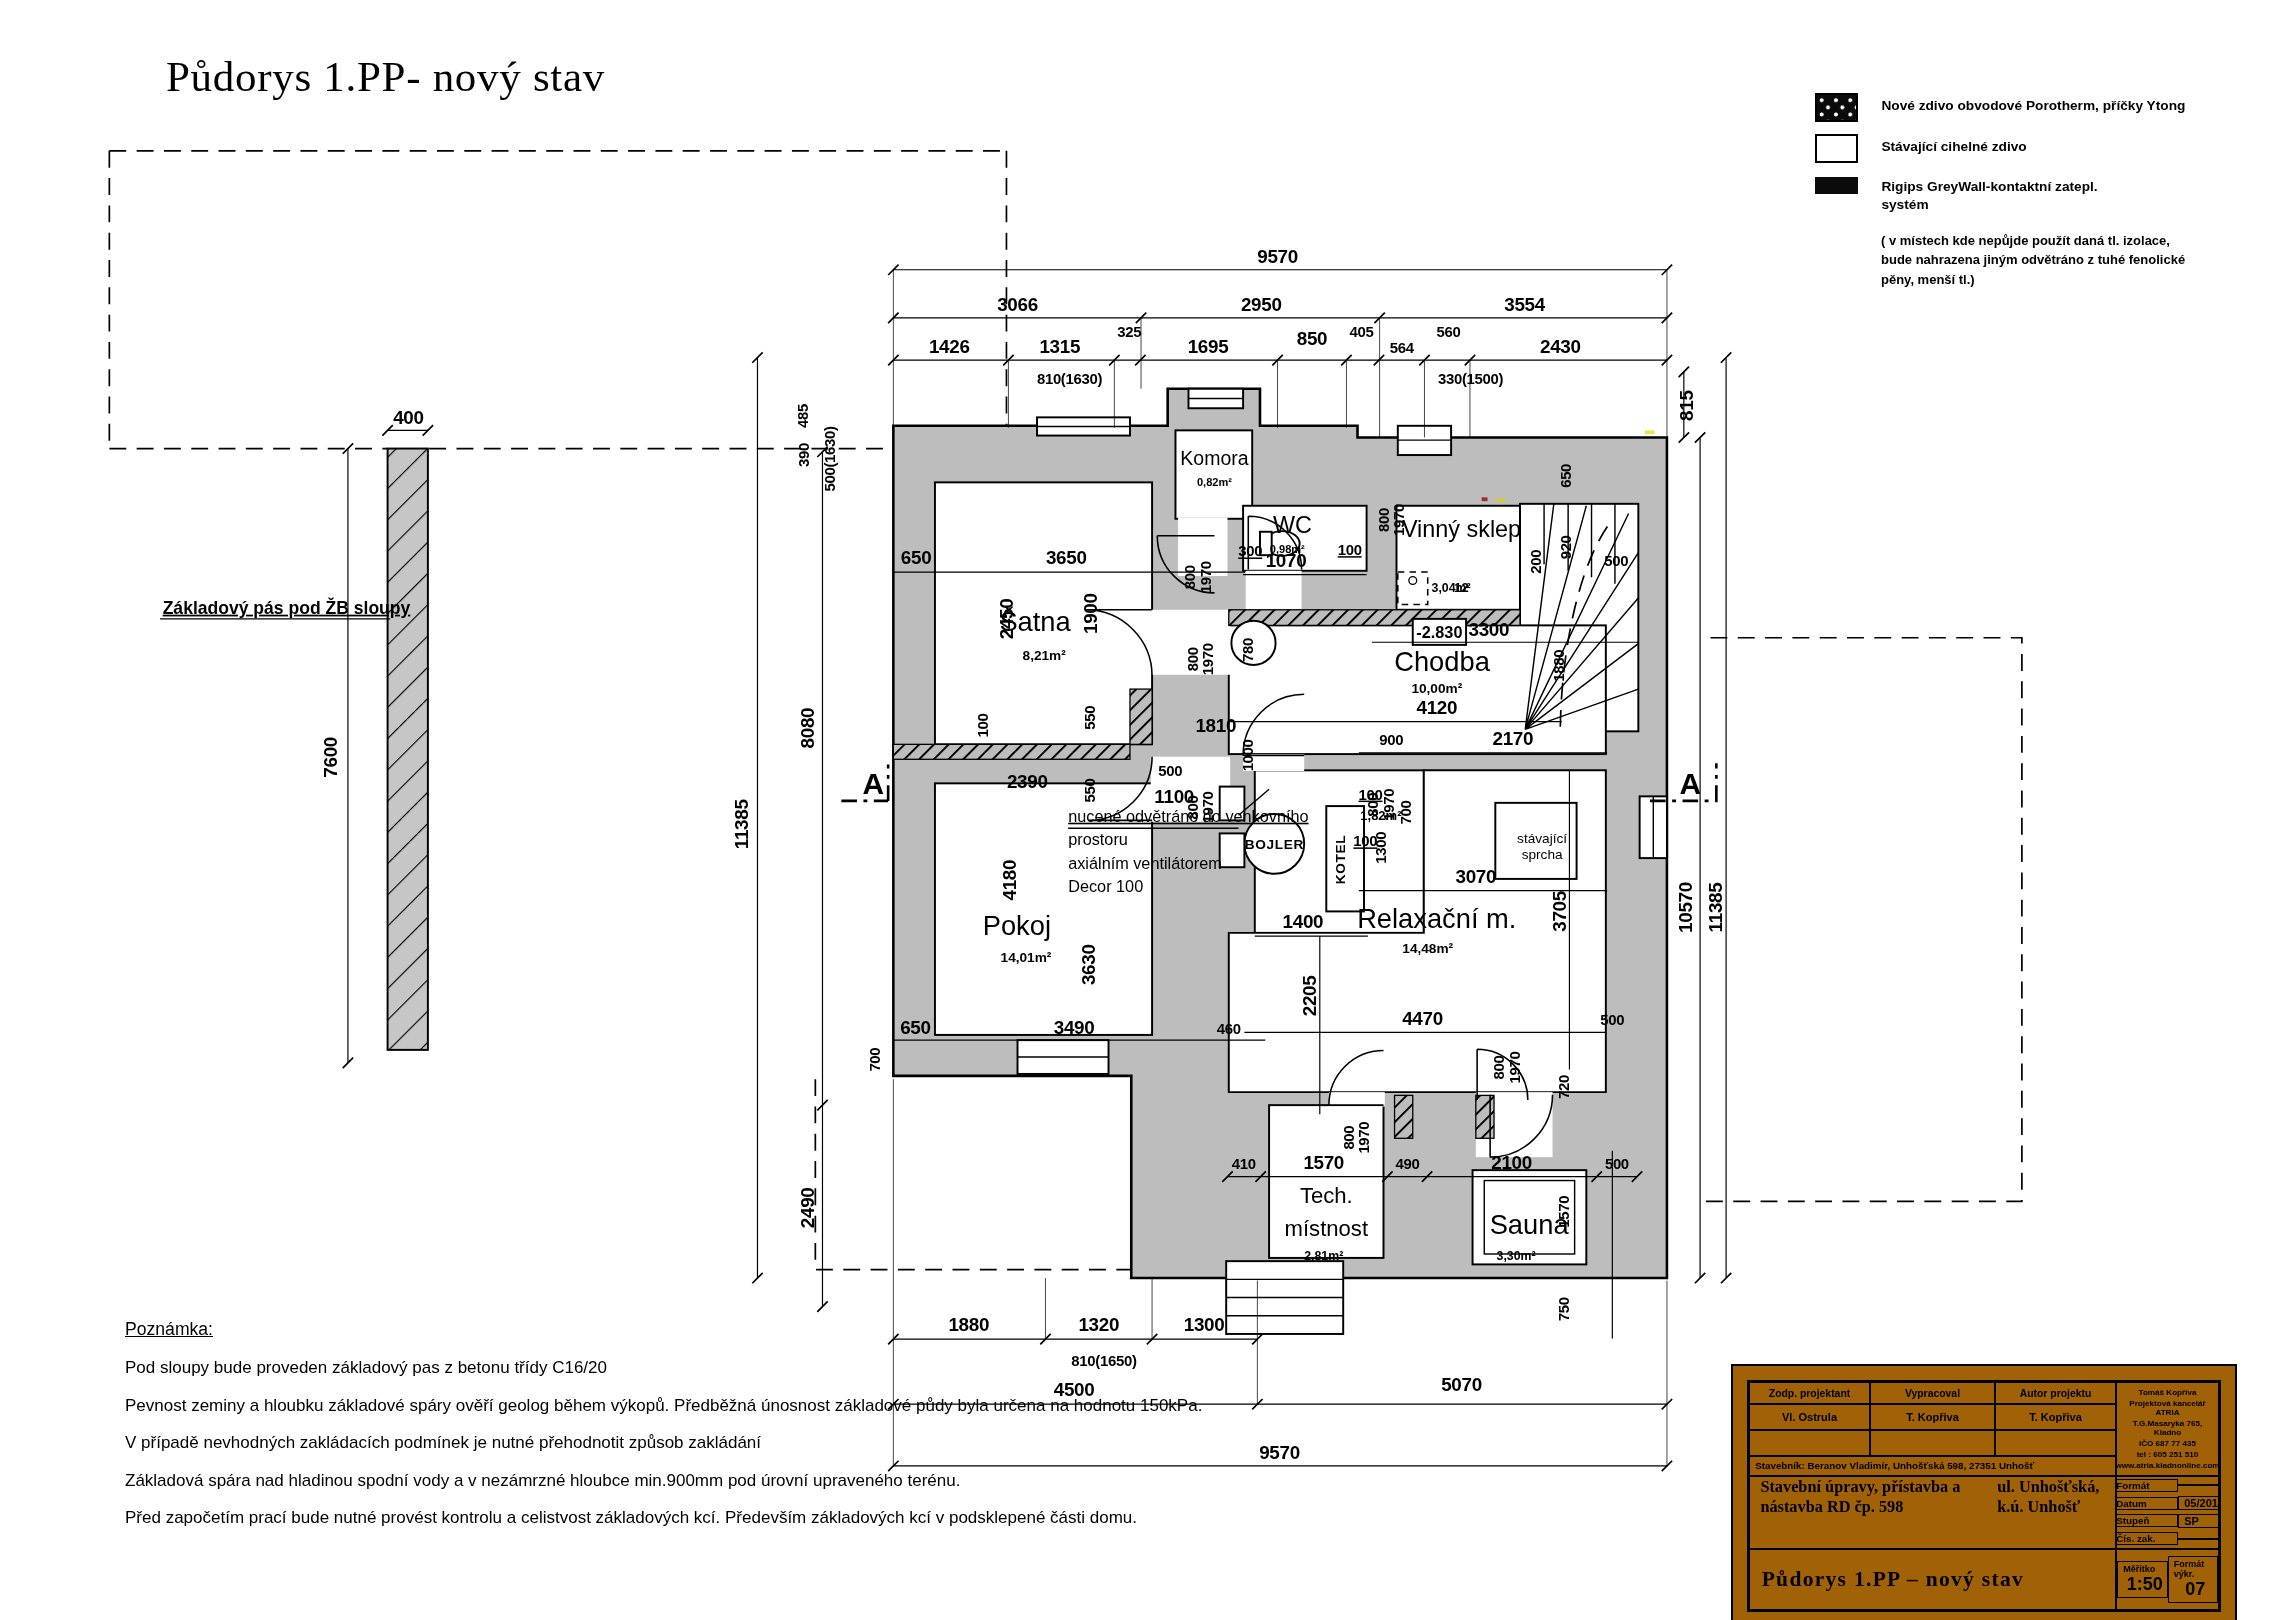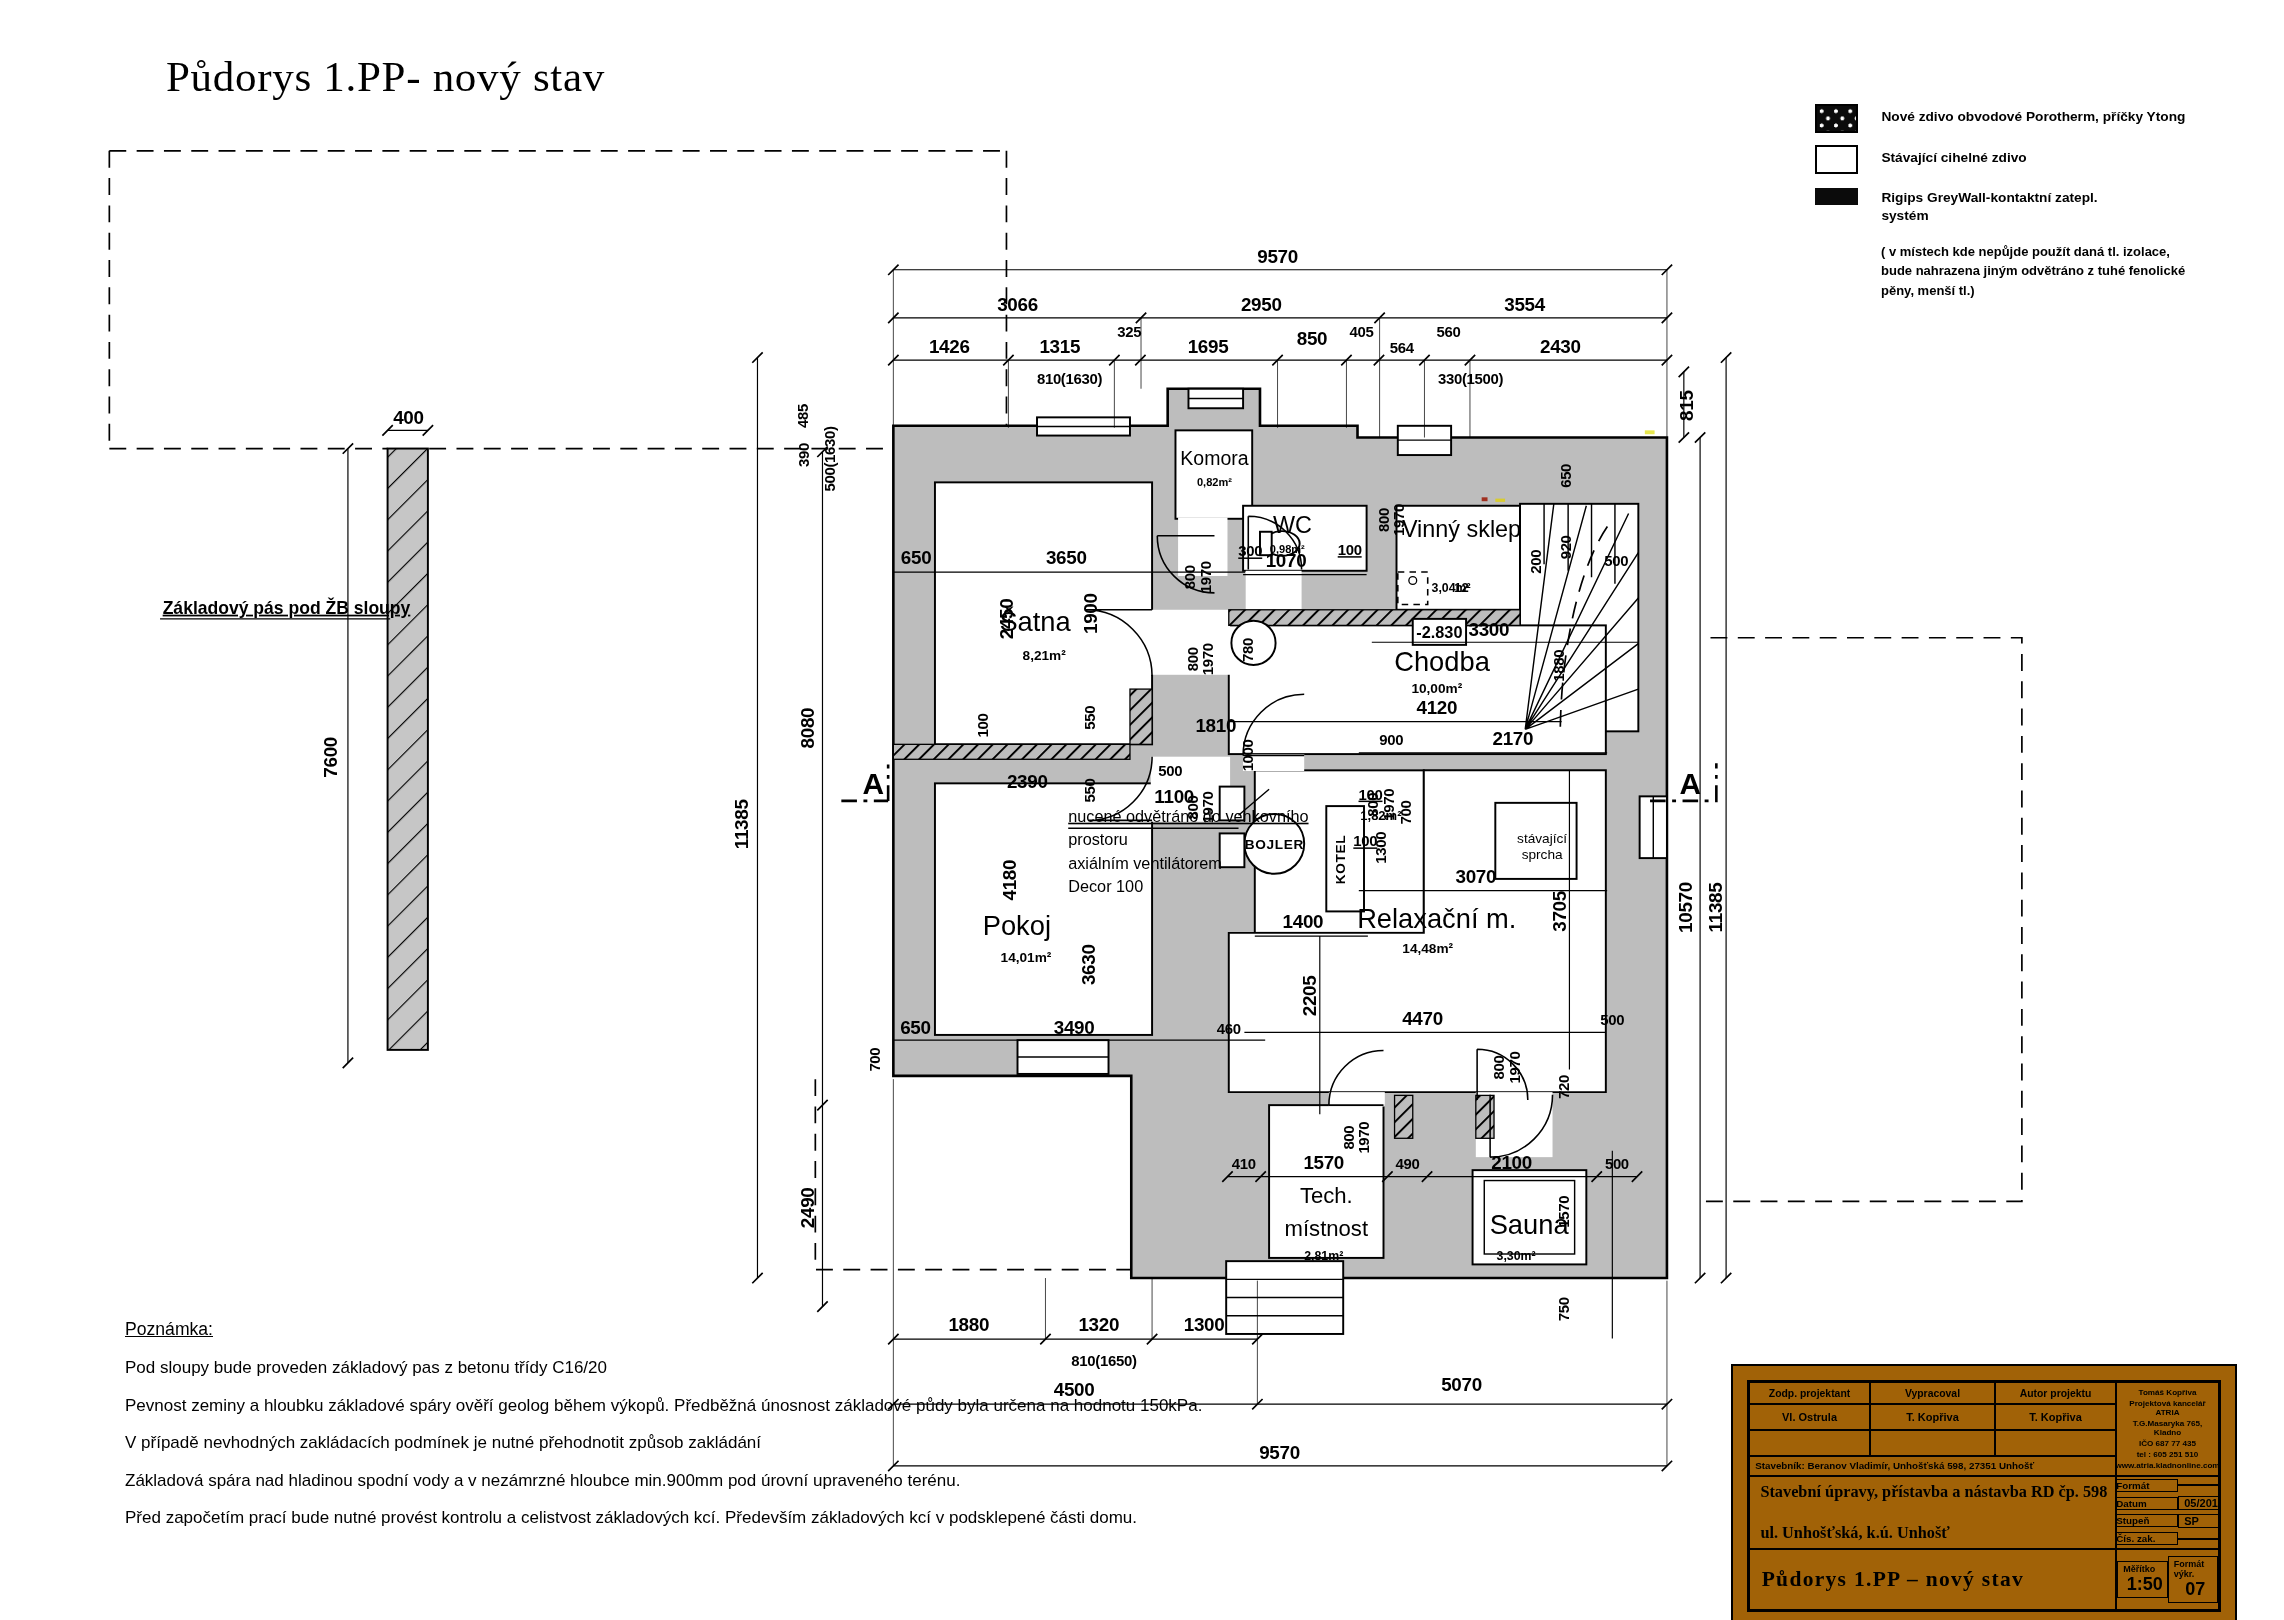--- a/index.html
+++ b/index.html
@@ -36,21 +36,21 @@
   .dashdot{stroke:#000;stroke-width:4;fill:none;stroke-dasharray:24 10 6 10;}
   .thin{stroke:#000;stroke-width:2.2;fill:none;}
   .arc{stroke:#000;stroke-width:2.4;fill:none;}
   .equipline{stroke:#000;stroke-width:3;fill:#fff;}
 
   
   .page-title{position:absolute;left:166px;top:52px;margin:0;
       font:400 43px "Liberation Serif",serif;letter-spacing:0.7px;}
 
   
-  .legend{position:absolute;left:1815px;top:104px;width:455px;}
+  .legend{position:absolute;left:1815px;top:93px;width:455px;}
   .lg-row{display:flex;gap:23.4px;margin-bottom:11.7px;align-items:flex-start;}
   .sw{width:43px;height:29px;border:2.6px solid #000;box-sizing:border-box;flex:none;}
   .sw-dots{background-color:#0b0b0b;
      background-image:radial-gradient(circle at 4.6px 5.2px,#fff 1.7px,rgba(0,0,0,0) 2.2px),
                       radial-gradient(circle at 11px 12.4px,#fff 1.7px,rgba(0,0,0,0) 2.2px);
      background-size:14.3px 14.3px;}
   .sw-white{background:#fff;}
   .sw-black{background:#0b0b0b;border:none;height:17px;margin-top:2.6px;}
   .lg-lbl{font:700 13.7px "Liberation Sans",sans-serif;line-height:1.3;padding-top:3.9px;}
   .lg-note{margin-left:66px;margin-top:17px;font:700 13px "Liberation Sans",sans-serif;line-height:1.5;}
@@ -66,21 +66,21 @@
   .tb-in{border:2px solid #000;width:100%;height:100%;box-sizing:border-box;
       display:grid;grid-template-columns:121px 125px 121px 1fr;
       grid-template-rows:22px 26px 26px 19.5px 73px 1fr;}
   .tb-c{border:1.3px solid #000;display:flex;align-items:center;justify-content:center;
       font:700 11px "Liberation Sans",sans-serif;overflow:hidden;}
   .tb-hdr{font:700 10.4px "Liberation Sans",sans-serif;}
   .tb-office{grid-column:4;grid-row:1/5;flex-direction:column;justify-content:center;gap:2px;
       font:700 8.1px "Liberation Sans",sans-serif;text-align:center;padding:1.3px;}
   .tb-client{grid-column:1/4;grid-row:4;justify-content:flex-start;padding-left:5.2px;
       font:700 9.8px "Liberation Sans",sans-serif;}
-  .tb-project{grid-column:1/4;grid-row:5;flex-direction:column;align-items:flex-start;
+  .tb-project{grid-column:1/4;grid-row:5;flex-direction:row;align-items:flex-start;
       justify-content:center;gap:21px;padding-left:10.4px;
       font:700 16.3px "Liberation Serif",serif;}
   .tb-fields{grid-column:4;grid-row:5;padding:0;display:grid;
       grid-template-columns:68px 1fr;grid-template-rows:repeat(4,1fr);border:1.3px solid #000;}
   .tb-f{border:0.7px solid #000;display:flex;align-items:center;padding-left:5.2px;
       font:700 9.8px "Liberation Sans",sans-serif;}
   .tb-fv{font:700 11px "Liberation Sans",sans-serif;}
   .tb-title{grid-column:1/4;grid-row:6;justify-content:flex-start;padding-left:11.7px;
       font:700 21.5px "Liberation Serif",serif;letter-spacing:1.3px;}
   .tb-scale{grid-column:4;grid-row:6;padding:0;display:grid;grid-template-columns:1fr 1fr;border:1.3px solid #000;}

